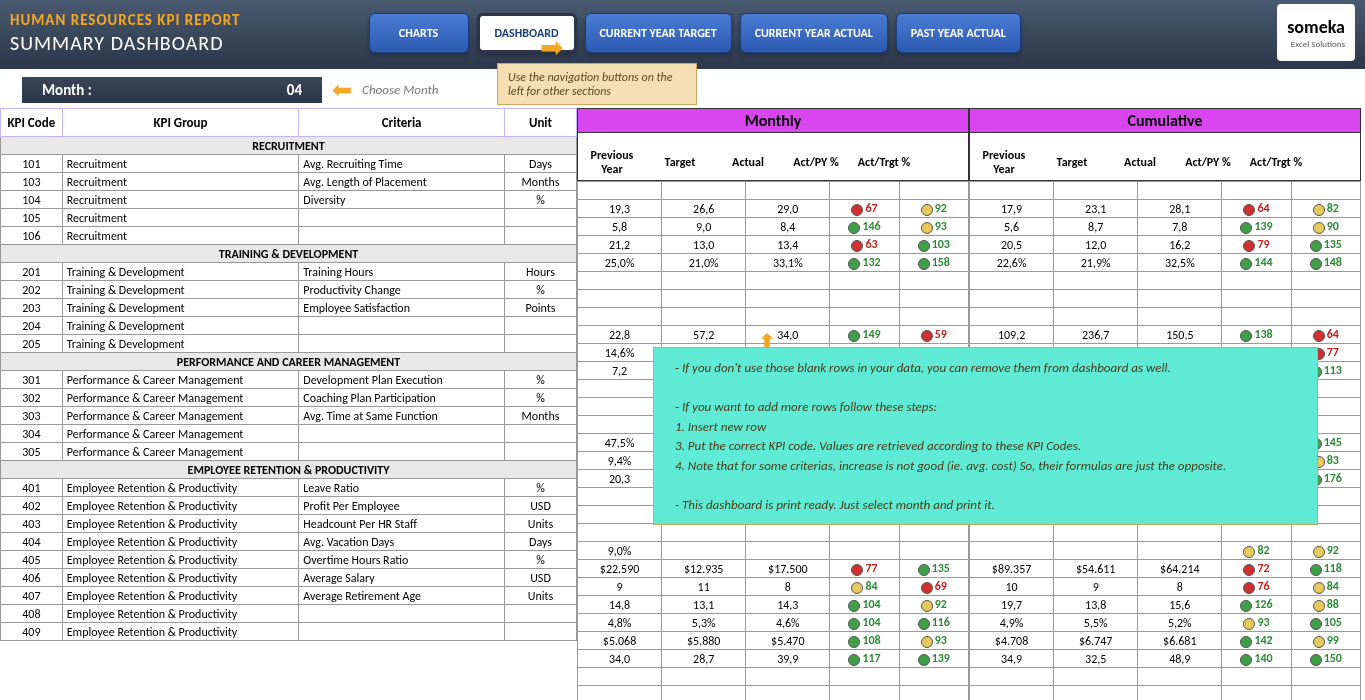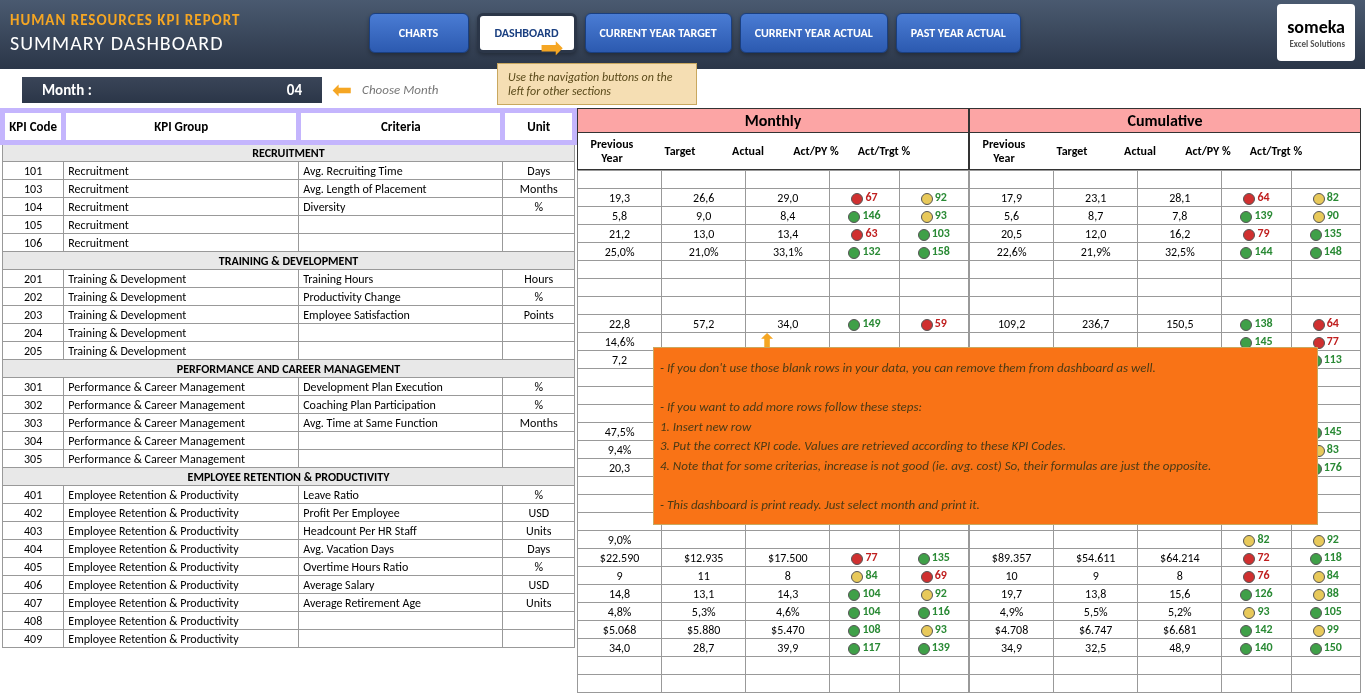--- a/index.html
+++ b/index.html
@@ -5,54 +5,54 @@
 * { margin:0; padding:0; box-sizing:border-box; font-family:Calibri,Arial,sans-serif; }
 body { background:#fff; font-size:12px; }
 .header { background:linear-gradient(#4a5a70,#2b3648); padding:4px 10px 8px; display:flex; align-items:center; gap:8px; position:relative; }
 .header-left { flex:0 0 auto; }
 .title1 { color:#f5a623; font-weight:bold; font-size:15px; letter-spacing:1px; }
 .title2 { color:#fff; font-size:20px; letter-spacing:1px; margin-top:2px; }
 .nav-btns { display:flex; gap:8px; margin-left:120px; }
 .nav-btn { background:linear-gradient(#4a7cd4,#2c5ab0); color:#fff; border:1px solid #1a3f80; border-radius:6px; padding:6px 14px; font-size:12px; font-weight:bold; text-align:center; min-width:100px; cursor:pointer; box-shadow:0 2px 4px rgba(0,0,0,.3); display:flex; align-items:center; justify-content:center; height:40px; }
 .nav-btn.active { background:#fff; color:#1a3f80; border:3px solid #2b3648; }
 .logo { margin-left:auto; background:#fff; padding:12px 10px; border-radius:4px; font-weight:bold; font-size:18px; }
-.logo small { display:block; font-size:9px; font-weight:bold; text-align:right; color:#555; }
+.logo small { display:block; font-size:9px; font-weight:normal; text-align:right; color:#555; }
 .arrow-nav { position:absolute; left:540px; top:30px; color:#f5a623; font-size:28px; }
 .month-row { display:flex; align-items:center; gap:10px; padding:6px 0 4px 16px; position:relative; }
 .month-box { background:linear-gradient(#3a4558,#2b3648); color:#fff; padding:4px 20px; width:300px; display:flex; justify-content:space-between; font-weight:bold; font-size:15px; margin-left:6px; }
 .arrow-month { color:#f5a623; font-size:24px; }
 .choose-month { color:#777; font-style:italic; font-size:13px; }
 .tip-box { background:#f5deb3; border:1px solid #c9a85f; padding:6px 10px; font-style:italic; color:#5a4a1a; font-size:12px; position:absolute; }
 .tip-nav { left:480px; top:-6px; width:200px;margin-left:17px; }
 .main { display:flex; }
 .left-pane { width:577px; }
-.section-header { background:#fca5a5; border:1px solid #333; text-align:center; font-weight:bold; font-size:16px; padding:2px; }
+.section-header { background:#d946ef; border:1px solid #333; text-align:center; font-weight:bold; font-size:16px; padding:2px; }
 .col-headers { display:flex; border:1px solid #333; border-top:none; }
-.ch { text-align:center; font-weight:bold; font-size:12px; padding:4px 2px; display:flex; align-items:center; justify-content:center; }
+.ch { text-align:center; font-weight:bold; font-size:12px; padding:4px 2px; display:flex; align-items:center; justify-content:center;margin-top:11px; }
 .kpi-table { border-collapse:collapse; width:100%; }
-.kpi-table th { background:#fff; border:5px solid #c4b5fd; font-weight:bold; font-size:13px; padding:6px 4px; text-align:center; }
+.kpi-table th { background:#fff; border:1px solid #c4b5fd; font-weight:bold; font-size:13px; padding:6px 4px; text-align:center; }
 .kpi-table td { border:1px solid #999; font-size:12px; padding:1px 4px; height:18px; }
 .group-hdr { background:#e8e8e8; text-align:center; font-weight:bold; font-size:12px; }
 .c-code { width:60px; text-align:center; }
 .c-group { width:230px; }
 .c-crit { width:200px; }
 .c-unit { width:70px; text-align:center; }
 .data-table { border-collapse:collapse; }
 .data-table td { border:1px solid #999; font-size:12px; padding:1px 2px; height:18px; text-align:center; }
 .dc { width:68px; }
 .dc-sm { width:56px; }
 .dot { display:inline-block; width:12px; height:12px; border-radius:50%; border:1px solid #555; vertical-align:middle; margin-right:2px; }
 .dot.r { background:#d03030; }
 .dot.g { background:#3fa048; }
 .dot.y { background:#e8c95a; }
 .val-r { color:#c02020; font-weight:bold; }
 .val-g { color:#2a8a35; font-weight:bold; }
 .blank-row td { border:1px solid #999; }
 .arrow-data { position:absolute; color:#f5a623; font-size:24px; }
-.big-tip { position:absolute; background:#f97316; border:1px solid #c9a85f; padding:10px 6px; font-style:italic; color:#4a3a15; font-size:13px; line-height:1.5; width:665px; z-index:10; }
+.big-tip { position:absolute; background:#5eead4; border:1px solid #c9a85f; padding:10px 21px; font-style:italic; color:#4a3a15; font-size:13px; line-height:1.5; width:665px; z-index:10; }
 .data-block { position:relative; }
 .section-col { display:flex; flex-direction:column; }
 .monthly-block { width:392px; }
 .cumulative-block { width:392px; }
 </style>
 </head>
 <body>
 
 <div class="header">
   <div class="header-left">

